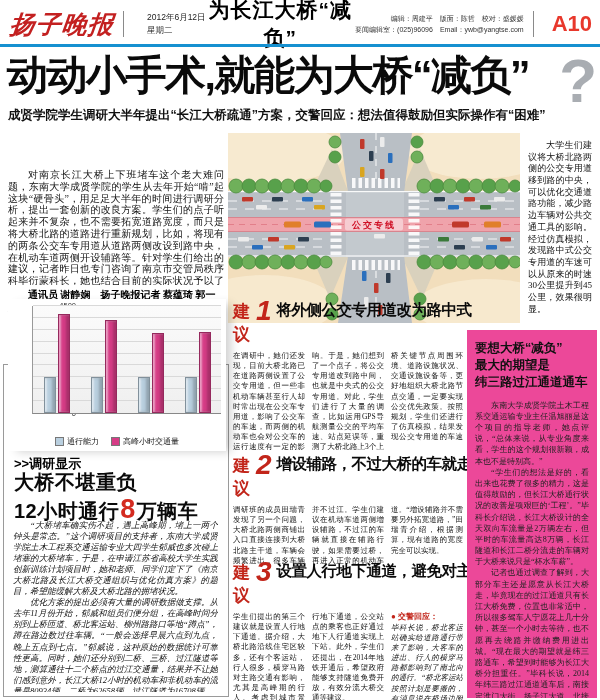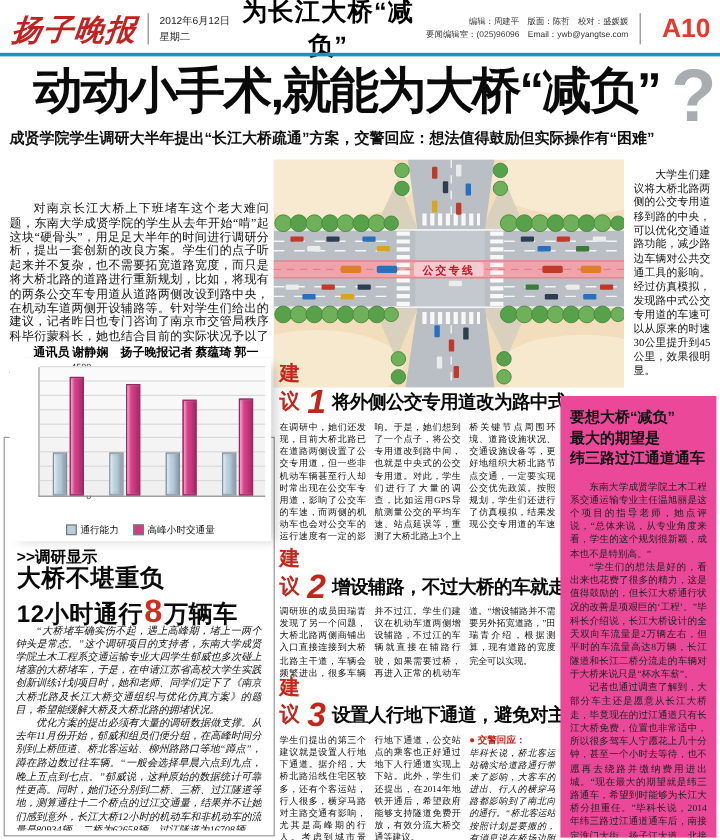--- a/index.html
+++ b/index.html
@@ -5,29 +5,29 @@
   * { margin:0; padding:0; box-sizing:border-box; }
   html,body { background:#e9e9e9; }
   body { font-family:"Liberation Sans","DejaVu Sans",sans-serif; }
   .page { position:relative; width:600px; height:700px; background:#fff; margin:0 auto; overflow:hidden; }
 
   
   .masthead { position:absolute; top:6px; left:10px; right:8px; height:36px; display:flex; align-items:center; }
   .logo { font-family:"DejaVu Serif","Liberation Serif",serif; font-style:italic; font-weight:bold;
           font-size:25px; color:#c32020; letter-spacing:1px; white-space:nowrap; transform:skewX(-6deg); }
   .vdiv { width:1px; height:26px; background:#8a8a8a; margin:0 9px; flex:0 0 auto; }
-  .dateblock { font-size:8.5px; color:#222; line-height:1.5; white-space:nowrap; }
+  .dateblock { font-size:8.5px; color:#222; line-height:1.5; white-space:nowrap;margin-left:14px; }
   .section-title { flex:1; text-align:center; font-size:21px; font-weight:900; color:#000; letter-spacing:1px; }
   .editors { font-size:7px; color:#333; text-align:right; line-height:1.6; white-space:nowrap; }
   .pageno { font-size:22px; font-weight:bold; color:#e8382c; margin-left:9px; }
   .blue-rule { position:absolute; top:44px; left:0; width:600px; height:3px; background:#1590d0; }
 
   
   .main-headline { position:absolute; top:48px; left:7px; width:552px; font-size:41px; font-weight:900;
-                   letter-spacing:-1.5px; color:#0a0a0a; white-space:nowrap;margin-left:21px; }
+                   letter-spacing:-1.5px; color:#0a0a0a; white-space:nowrap; }
   .qmark { position:absolute; top:50px; right:3px; font-size:62px; font-weight:900; color:#a9adb2; line-height:1; }
   .subheadline { position:absolute; top:107px; left:8px; width:545px; font-size:12.5px; font-weight:bold; color:#111; }
 
   
   .intro { position:absolute; top:133px; left:8px; width:216px; height:152px; overflow:hidden;
            font-size:10px; line-height:1.18; text-align:justify; color:#111;
            font-family:"Liberation Serif","DejaVu Serif",serif; }
   .intro p { text-indent:2em;margin-top:36px; }
   .byline { position:absolute; top:288px; left:8px; width:216px; font-size:10px; font-weight:bold;
             text-indent:2em; line-height:1.3; font-family:"Liberation Serif","DejaVu Serif",serif; }
@@ -67,21 +67,21 @@
   .survey-head { position:absolute; top:471px; left:14px; font-size:20px; font-weight:900; line-height:1.16;
                  color:#0a0a0a; letter-spacing:0.5px; }
   .big-num { color:#d42b20; font-size:27px; padding:0 1px; }
   .survey-body { position:absolute; top:520px; left:13px; width:205px; height:172px; overflow:hidden;
                  font-size:8.5px; line-height:1.3; text-align:justify; font-style:italic; color:#111;
                  font-family:"Liberation Serif","DejaVu Serif",serif; }
   .survey-body p { text-indent:2em; }
 
   
   .sugg { position:absolute; left:233px; width:230px; }
-  .sugg-head { display:flex; align-items:flex-end; gap:5px; }
+  .sugg-head { display:flex; align-items:flex-start; gap:5px; }
   .sugg-label { color:#c2251a; font-weight:900; font-size:17px; letter-spacing:1px; }
   .sugg-num { color:#c2251a; font-weight:900; font-size:28px; font-style:italic; line-height:.8; }
   .sugg-title { font-size:15.5px; font-weight:900; color:#0a0a0a; letter-spacing:-0.5px; white-space:nowrap; }
   .sugg-body { margin-top:5px; column-count:3; column-gap:7px; column-fill:auto; overflow:hidden;
                font-size:7.5px; line-height:1.35; text-align:justify; color:#111;
                font-family:"Liberation Serif","DejaVu Serif",serif; }
   .resp-label { display:block; color:#c2251a; font-weight:bold; font-size:8px; margin-top:16px;
                 font-family:"Liberation Sans",sans-serif; font-style:normal; }
   .resp-text { font-style:italic; }
 

